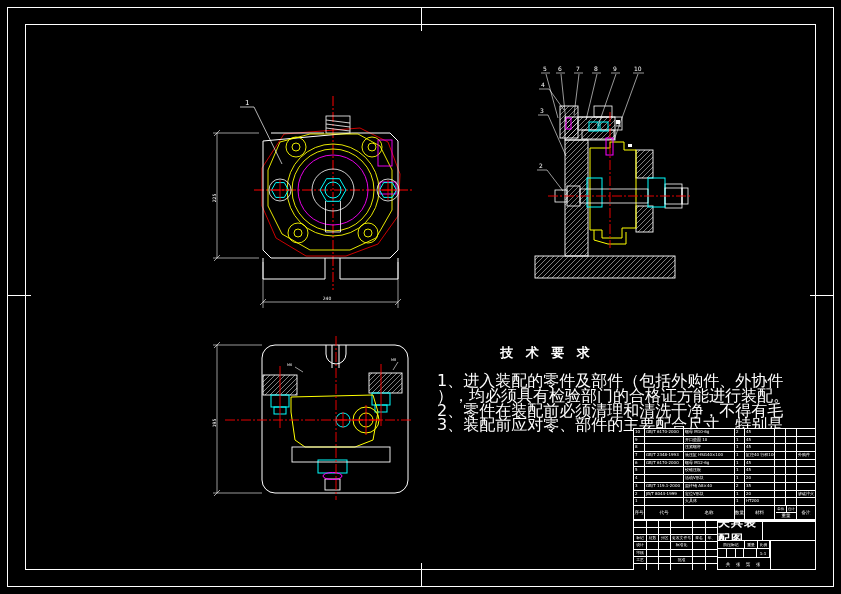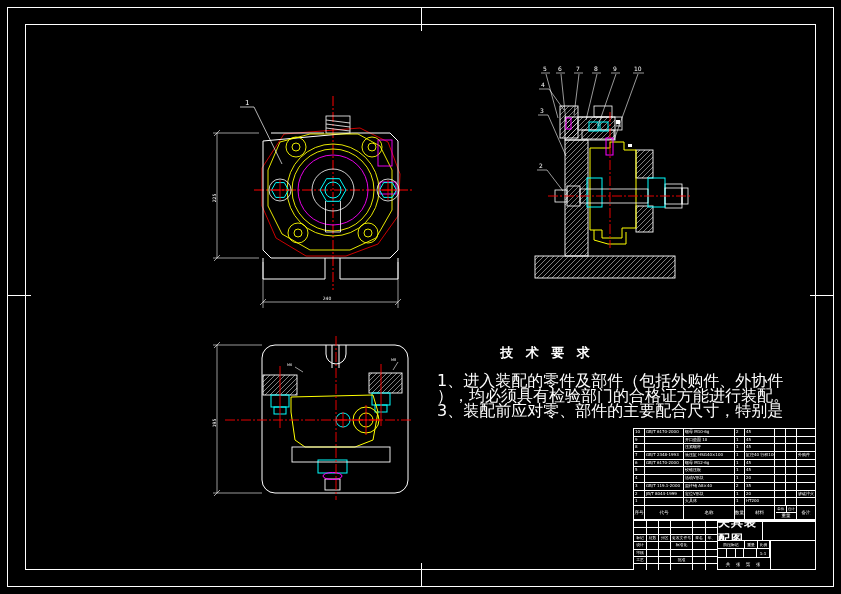--- a/index.html
+++ b/index.html
@@ -298,20 +298,21 @@
     </g>
     <text x="11" y="93" font-size="4.5" fill="#ffffff" text-anchor="middle" transform="rotate(-90 11 93)">195</text>
     <text x="82" y="36" font-size="3.5" fill="#ffffff">M6</text>
     <text x="186" y="31" font-size="3.5" fill="#ffffff">M8</text>
   </svg>
 
   <div class="abs" id="techreq">
     <div class="tr-title">技 术 要 求</div>
     <div class="tr-line">1、进入装配的零件及部件（包括外购件、外协件</div>
     <div class="tr-line">），均必须具有检验部门的合格证方能进行装配。</div>
+    <div class="tr-line">2、零件在装配前必须清理和清洗干净，不得有毛</div>
     <div class="tr-line">3、装配前应对零、部件的主要配合尺寸，特别是</div>
   </div>
 
   <div class="abs" id="bom">
 
     <div class="c">10</div>
       <div class="c">GB/T 6170-2000</div>
       <div class="c">螺母 M10-6g</div>
       <div class="c">2</div>
       <div class="c">45</div>

